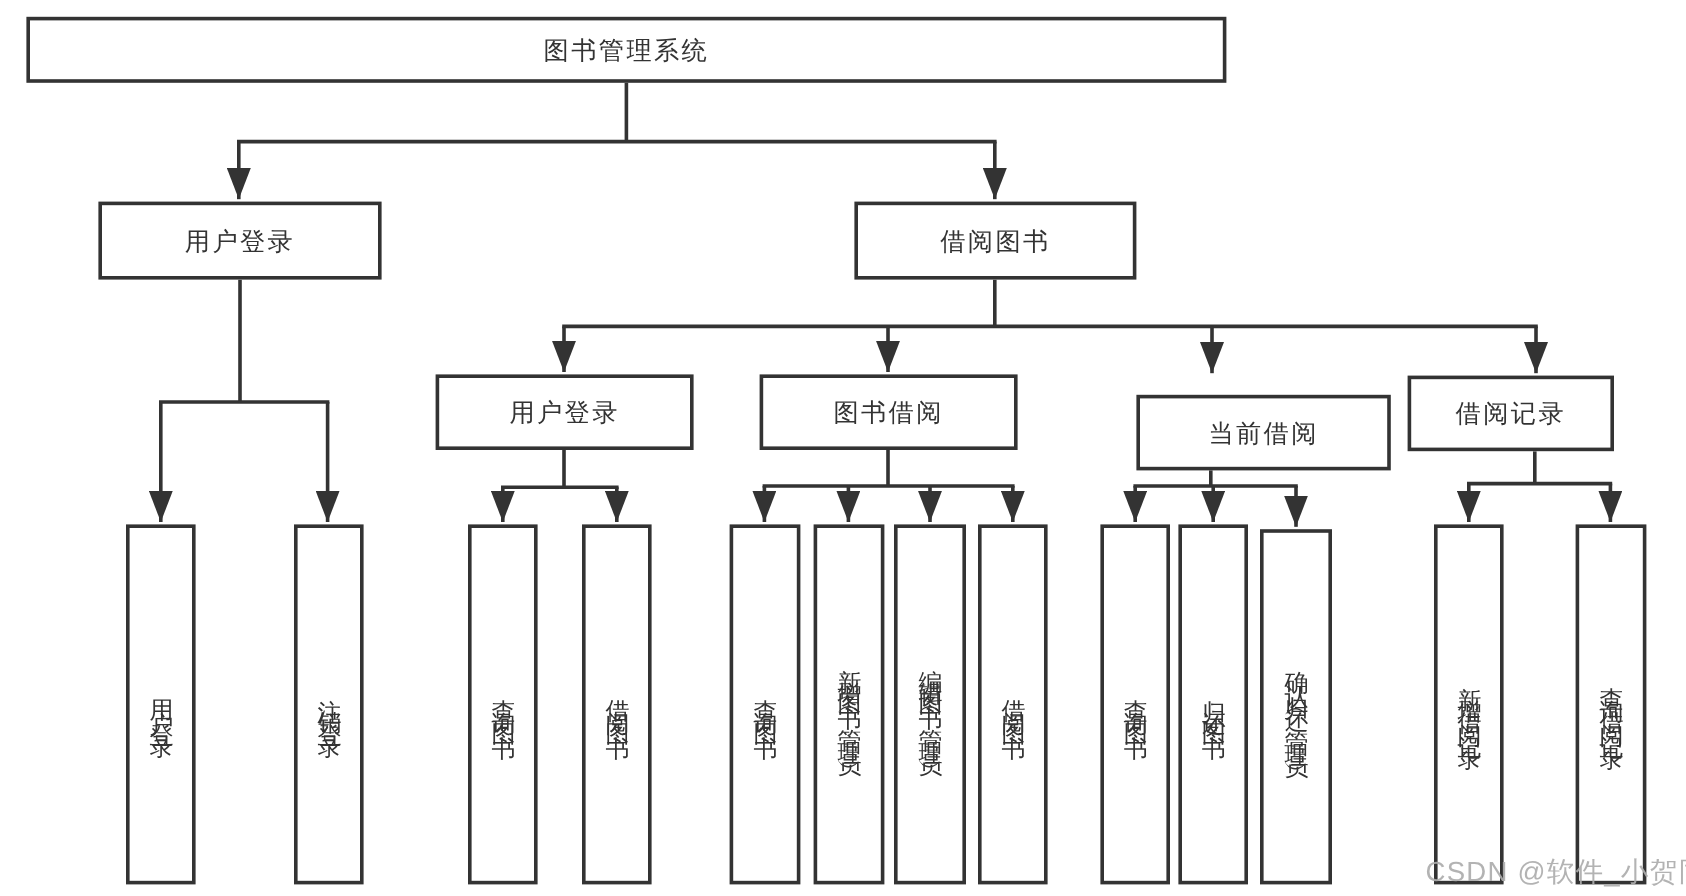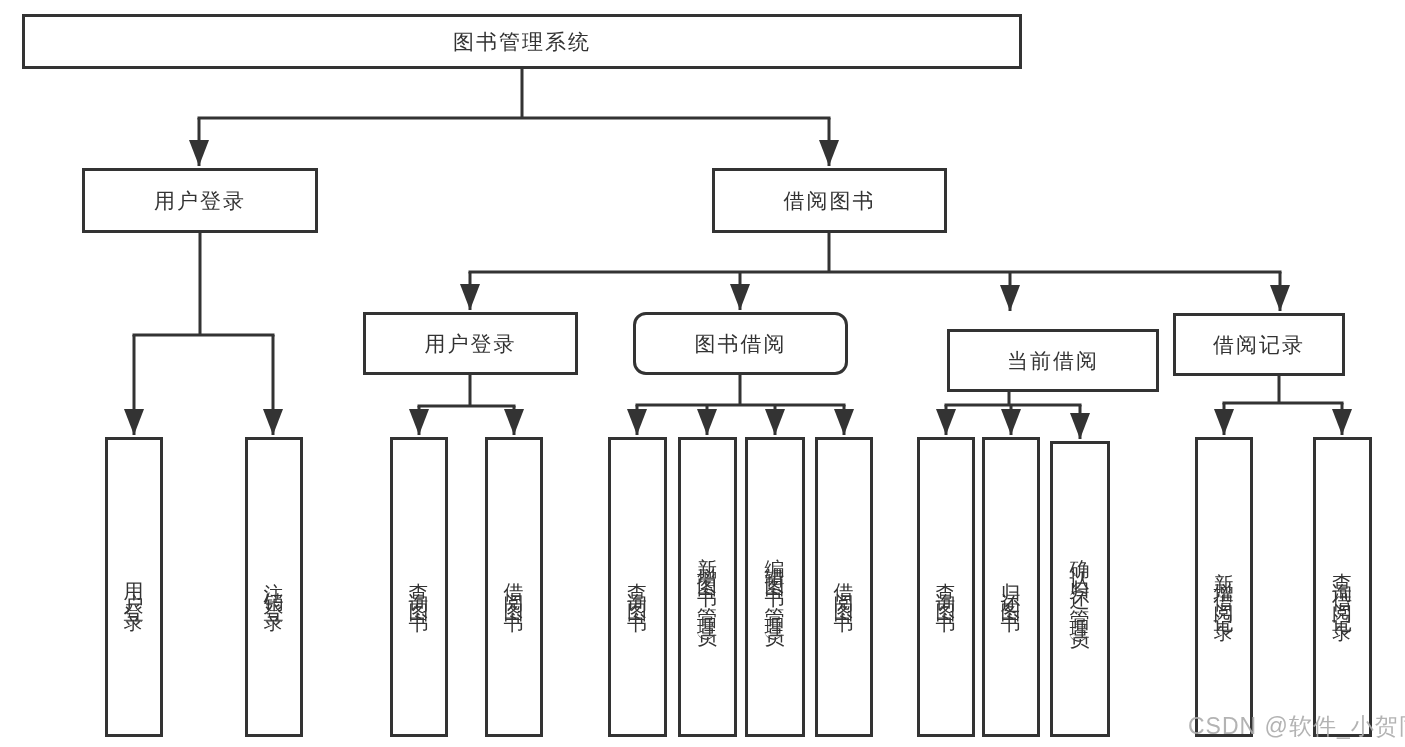--- a/index.html
+++ b/index.html
@@ -35,21 +35,21 @@
     font-size: 20px;
     letter-spacing: 10px;
     color: #333333;
     line-height: 1;
   }
   
   .n-root            { left: 22px;   top: 14px;  width: 1000px; height: 55px; }
   .n-user-login      { left: 82px;   top: 168px; width: 236px;  height: 65px; }
   .n-book-mgmt       { left: 712px;  top: 168px; width: 235px;  height: 65px; }
   .n-new-book        { left: 363px;  top: 312px; width: 215px;  height: 63px; }
-  .n-book-borrow     { left: 633px;  top: 312px; width: 215px;  height: 63px; border-radius: 13px; }
+  .n-book-borrow     { left: 633px;  top: 312px; width: 215px;  height: 63px; }
   .n-current-borrow  { left: 903px;  top: 329px; width: 212px;  height: 63px; margin-left: 44px; }
   .n-borrow-records  { left: 1173px; top: 313px; width: 172px;  height: 63px; }
   .leaf              { top: 437px; width: 58px; height: 300px; }
   .lf-1  { left: 105px; }
   .lf-2  { left: 245px; }
   .lf-3  { left: 390px; }
   .lf-4  { left: 485px; }
   .lf-5  { left: 608px; width: 59px; }
   .lf-6  { left: 678px; width: 59px; }
   .lf-7  { left: 745px; width: 60px; }

